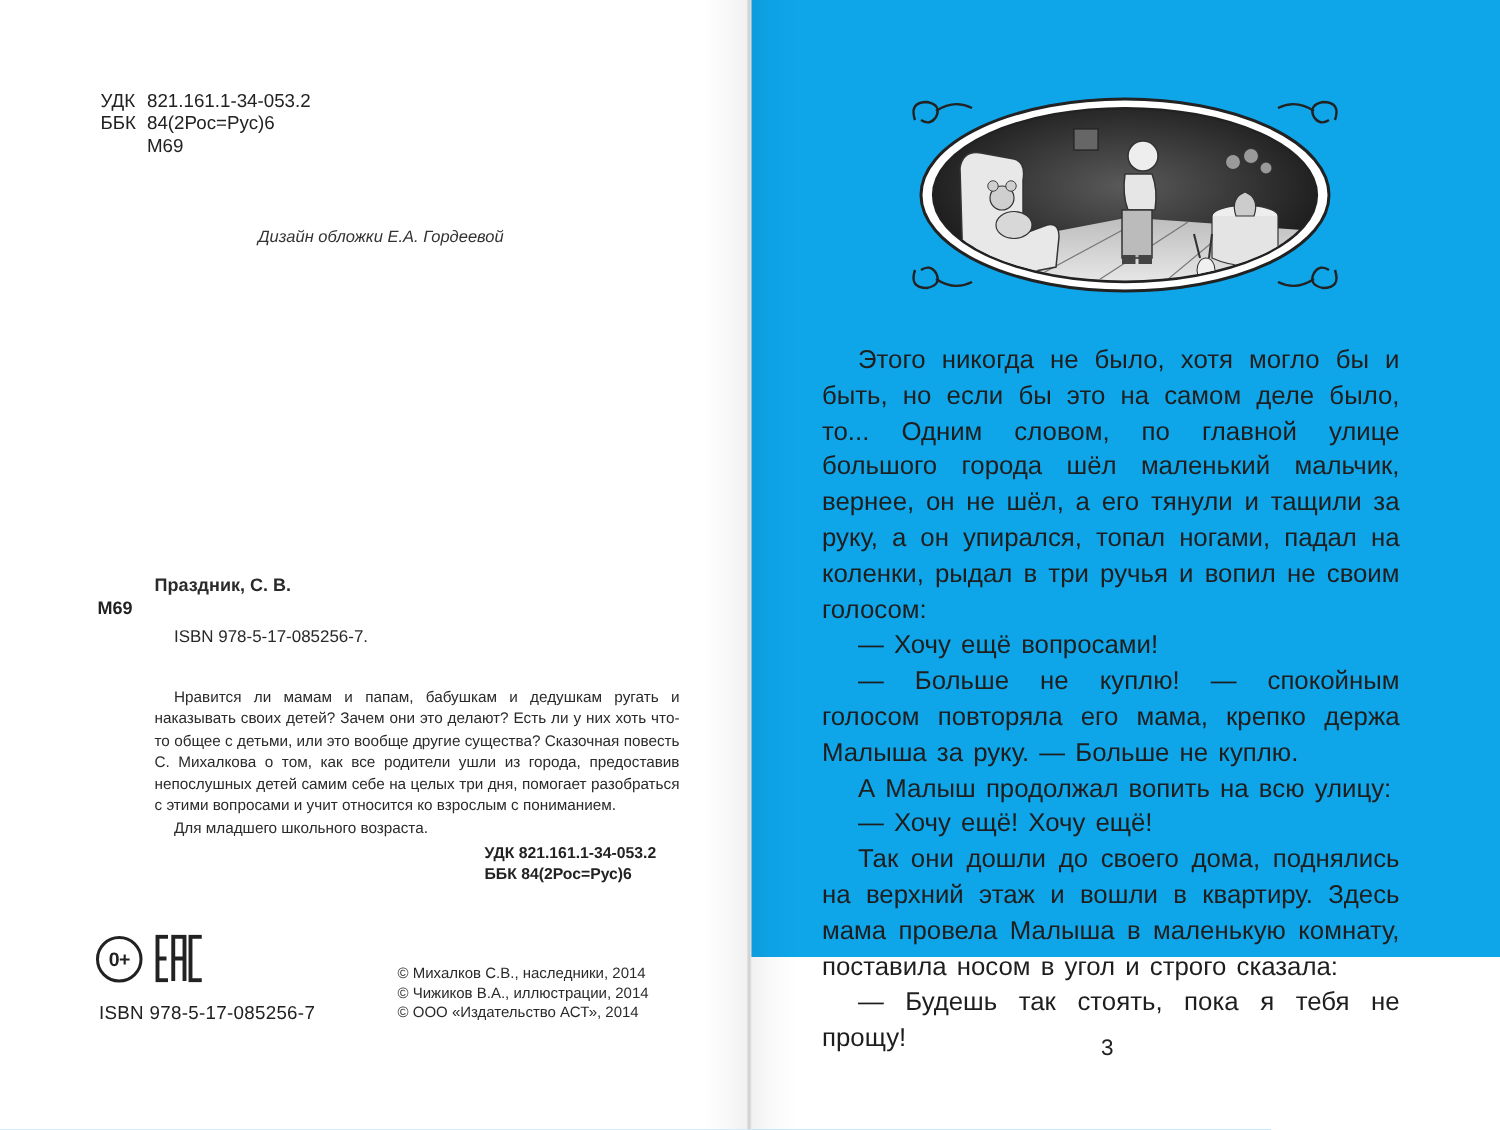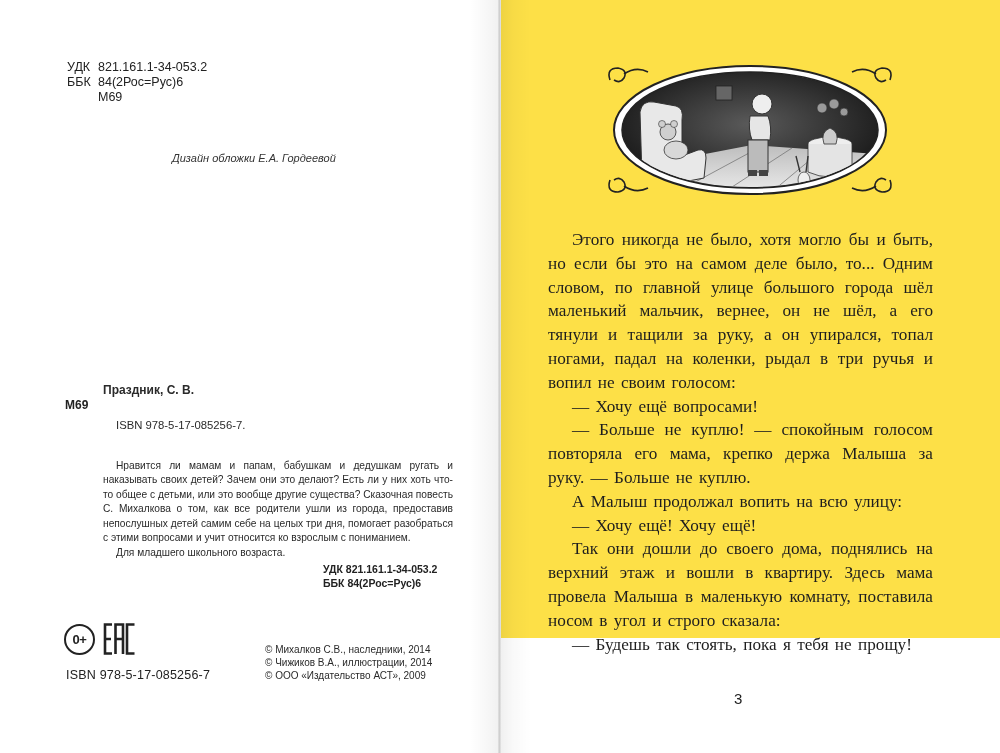--- a/index.html
+++ b/index.html
@@ -12,21 +12,21 @@
     }
     body {
       position: relative;
       font-family: "Liberation Sans", sans-serif;
       color: #1c1c1c;
     }
     .spread {
       position: absolute;
       left: 0; top: 0;
       width: 1000px; height: 638px;
-      background: #fde047;
+      background: #0ea5e9;
     }
     .page {
       position: absolute;
       top: 0;
       height: 753px;
       background: #ffffff;
     }
     .page-left { left: 0; width: 499px; }
     .page-right { left: 501px; width: 499px; }
     .gutter-shadow-left {
@@ -99,21 +99,20 @@
     .illustration {
       position: absolute; left: 602px; top: 60px; width: 296px; height: 140px;
     }
     .story {
       position: absolute; left: 548px; top: 228px; width: 385px;
       font-size: 17.2px; line-height: 23.8px; color: #1e1e1e;
     }
     .story p {
       margin: 0; text-align: justify; text-indent: 24px;
       word-spacing: 2px;
-      font-family: Liberation Serif, serif;
     }
     .story p.short { text-align: left; }
     .page-number {
       position: absolute; left: 734px; top: 690px;
       font-size: 15px; color: #222;
     }
   </style>
 </head>
 <body>
 
@@ -168,21 +167,21 @@
             <path d="M31.5 1.5 H24 V30.5 H31.5"></path>
           </g>
         </svg>
       </div>
     </div>
     <div class="isbn-bottom">ISBN 978-5-17-085256-7</div>
 
     <div class="copyrights">
       <div>© Михалков С.В., наследники, 2014</div>
       <div>© Чижиков В.А., иллюстрации, 2014</div>
-      <div>© ООО «Издательство АСТ», 2009</div>
+      <div>© ООО «Издательство АСТ», 2014</div>
     </div>
   </div>
 
   <div class="gutter-shadow-left"></div>
   <div class="spine"></div>
   <div class="gutter-shadow-right"></div>
 
   <div class="page page-right" style="background:transparent;"></div>
 
   <div class="illustration" title="Oval engraving: boy standing in corner, armchair with teddy bear, table with flower vase, toy bunny">

